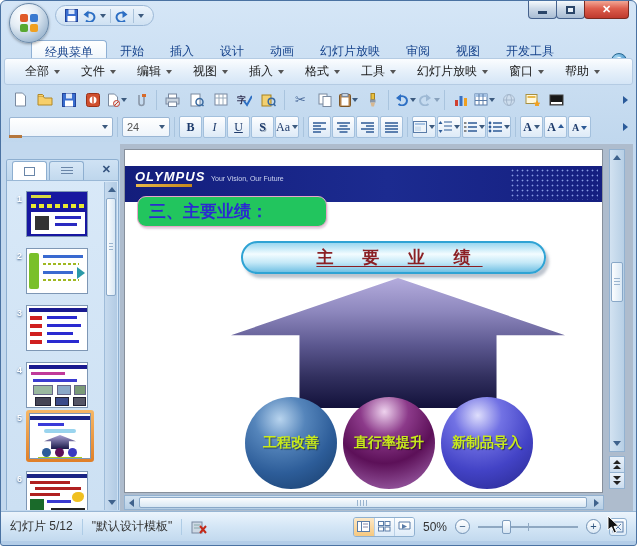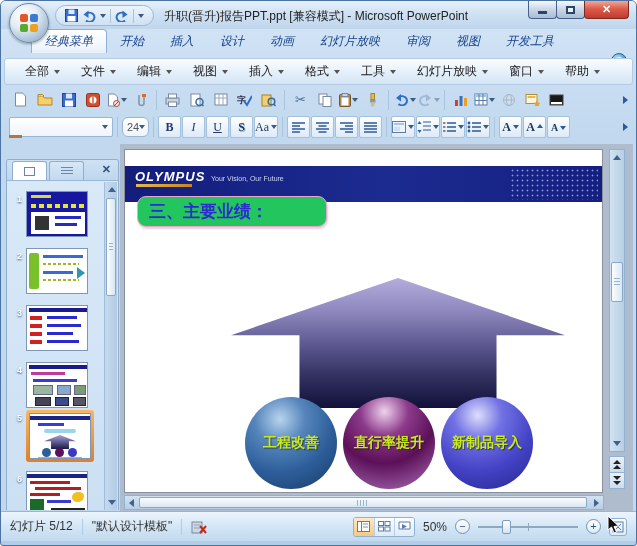--- a/index.html
+++ b/index.html
@@ -28,21 +28,21 @@
   .wc { width:29px; height:18px; border:1px solid #45618c; border-top:none; margin-left:-1px;
     background:linear-gradient(#f6fafd,#ccd9e8 45%,#a9bdd4); border-radius:0 0 4px 4px;
     display:flex; align-items:center; justify-content:center; }
   .wc-min-glyph { width:9px; height:3px; background:#2a4568; margin-top:6px; }
   .wc-max-glyph { width:9px; height:8px; border:2px solid #2a4568; background:#e8f0f8; }
   .wc-close { width:45px; background:linear-gradient(#f2a795,#dd5d4c 45%,#bf3a2e);
     border-color:#7c2a20; color:#fff; font-size:11px; font-weight:bold; }
 
   
   .tabrow { position:absolute; top:28px; left:0; right:0; height:45px; display:flex;
-    align-items:flex-start; padding-left:30px;font-style:italic; }
+    align-items:center; padding-left:30px; }
   .rtab { height:24px; padding:0 13px; display:flex; align-items:center; font-size:12px; color:#15428b; }
   .rtab.active { background:linear-gradient(#ffffff,#f4f9fd 55%,#e7f0f9);
     border:1px solid #8fb0d4; border-bottom:none; border-radius:4px 4px 0 0; }
   .help-btn { position:absolute; right:9px; bottom:5px; width:16px; height:16px; border-radius:50%;
     background:radial-gradient(circle at 35% 30%,#b3e0f6,#3d8ec9 70%,#2a6da3);
     border:1px solid #27678f; color:#fff; font-size:10px; font-weight:bold;
     display:flex; align-items:center; justify-content:center; }
 
   
   .menurow { position:absolute; top:57px; left:3px; right:3px; height:27px;
@@ -61,21 +61,21 @@
   .glyph-cut { font-size:13px; color:#4a6a9a; font-family:"DejaVu Sans",sans-serif; }
   .grayed { opacity:.45; }
   .fmt-btn { min-width:23px; height:22px; border:1px solid #a3c0dd;
     background:linear-gradient(#fefeff,#ddeaf7); display:flex; align-items:center; justify-content:center;
     font-size:12px; color:#1d3a6b; border-radius:2px; font-family:"Liberation Serif",serif; gap:2px; }
   .b-bold{font-weight:bold;} .b-italic{font-style:italic;} .b-under{text-decoration:underline;}
   .b-shadow{font-weight:bold;text-shadow:1px 1px 0 #9ab;}
   .combo { height:20px; background:linear-gradient(#ffffff,#eef4fa); border:1px solid #9ab6d4;
     border-radius:2px; display:flex; align-items:center; font-size:11px; color:#555;
     padding:0 4px; justify-content:space-between; }
-  .combo-font { width:104px; } .combo-size { width:27px;border-radius:6px; }
+  .combo-font { width:104px; } .combo-size { width:48px; }
   .fc-bar { position:absolute; left:4px; bottom:3px; width:13px; height:3px; background:#b5763c; }
   .a-letter { font-size:12px; font-weight:bold; color:#1d3a6b; font-family:"Liberation Serif",serif; }
   .tb-overflow { margin-left:auto; width:0; height:0; border-top:4px solid transparent;
     border-bottom:4px solid transparent; border-left:5px solid #2a5a9a; }
 
   
   .content { position:absolute; top:141px; left:0; right:0; bottom:33px; background:#c2d8ee; }
 
   
   .panel { position:absolute; left:5px; top:17px; width:113px; bottom:2px;
@@ -196,23 +196,20 @@
   .fitbtn { width:18px; height:18px; border:1px solid #8fb0d0; border-radius:3px;
     background:linear-gradient(#fdfeff,#ddebf8); display:flex; align-items:center; justify-content:center; }
 
   .cursor { position:absolute; left:606px; top:515px; z-index:99; }
 </style>
 </head>
 <body>
 
 <div class="window">
 
-  <div class="titlebar">
-    <div class="title-text">升职(晋升)报告PPT.ppt [兼容模式] - Microsoft PowerPoint</div>
-  </div>
   <div class="office-btn">
     <div class="office-logo">
       <i class="ol1"></i>
         <i class="ol2"></i>
         <i class="ol3"></i>
         <i class="ol4"></i>
     </div>
   </div>
   <div class="qat">
     <svg width="13" height="13">
@@ -721,20 +718,21 @@
 
     <div class="editor">
       <div class="slide">
         <div class="slide-header">
           <div class="logo">OLYMPUS</div>
           <div class="logo-bar"></div>
           <div class="tagline">Your Vision, Our Future</div>
           <div class="hdr-dots"></div>
         </div>
         <div class="section-title">三、主要业绩：</div>
+        <div class="banner">主 要 业 绩</div>
         <div class="big-arrow"></div>
         <div class="sphere s2">直行率提升</div>
         <div class="sphere s1">工程改善</div>
         <div class="sphere s3">新制品导入</div>
       </div>
 
       <div class="vscroll">
         <div class="vs-up"></div>
         <div class="vs-thumb">
             <div class="vs-grip"></div>

